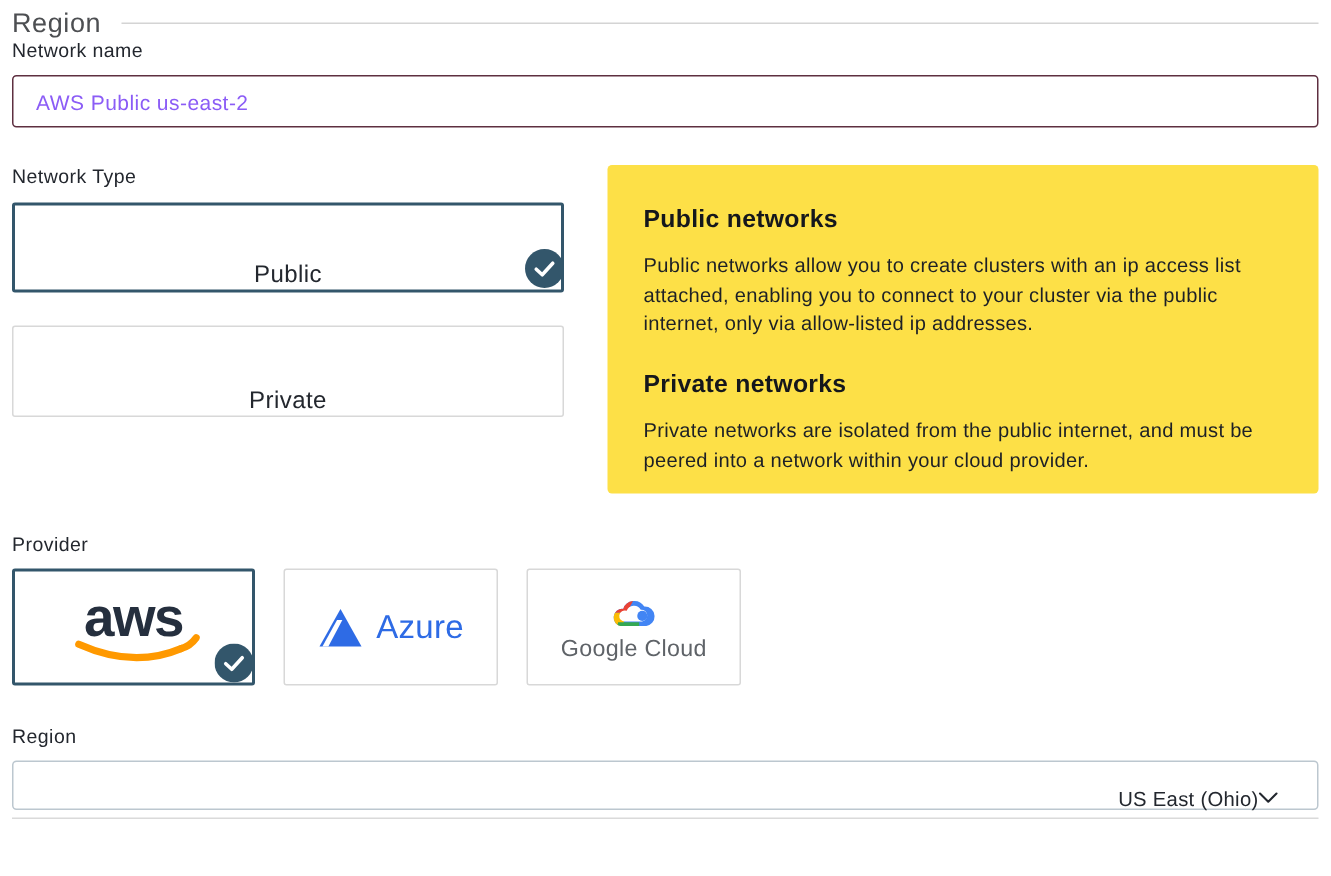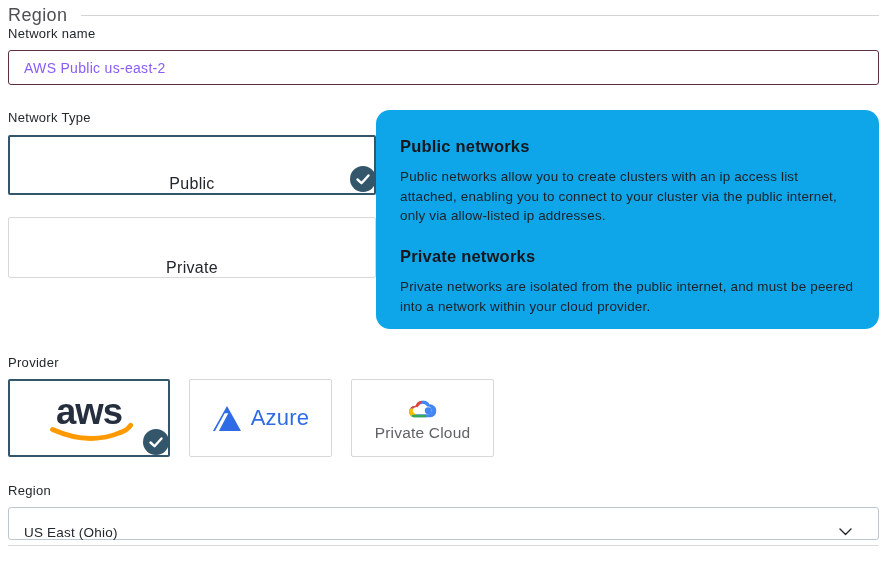--- a/index.html
+++ b/index.html
@@ -16,37 +16,37 @@
 
   .name-label { }
   .name-input {
     margin-top: 9px; width: 100%; height: 35px;
     border: 1px solid #5e2f40; border-radius: 3px;
     padding: 0 15px; font-size: 14px; color: #8b5cf6; letter-spacing: .3px;
     font-family: "Liberation Sans", sans-serif; background: #fff; outline: none;
   }
 
   
-  .nt-row { display: flex; align-items: flex-start; margin-top: 25px; }
+  .nt-row { display: flex; align-items: flex-start; margin-top: 25px; gap: 29px; }
   .nt-left { width: 368px; }
   .type-card {
     position: relative; width: 368px; height: 60px;
     border: 1px solid #d8d8d8; border-radius: 2px; background: #fff;
     display: flex; align-items: flex-end; justify-content: center;
     font-size: 16px; color: #23272e; letter-spacing: .3px; cursor: pointer;
   }
   .type-card.first { margin-top: 10px; }
   .type-card.selected { border: 2px solid #33566b; }
   .type-card.second { margin-top: 22px; height: 61px; }
   .check-badge { position: absolute; right: -2px; bottom: 1px; width: 26px; height: 26px; }
 
   
   .info-panel {
     width: 532px; height: 219px; margin-left: auto;
-    background: #0ea5e9; border-radius: 14px; padding: 27px 24px 0 24px;
+    background: #fde047; border-radius: 3px; padding: 27px 24px 0 24px;
   }
   .info-panel h3 { font-size: 16.5px; font-weight: 700; color: #15171c; margin: 0 0 11px 0; letter-spacing: .2px; }
   .info-panel p  { font-size: 13.4px; line-height: 1.47; color: #1d2026; margin: 0 0 21px 0; letter-spacing: .2px; }
 
   
   .provider-label { margin-top: 26px; }
   .provider-row { display: flex; gap: 19px; margin-top: 9px; }
   .provider-card {
     position: relative; width: 143px; height: 78px; background: #fff;
     border: 1px solid #d8d8d8; border-radius: 2px;
@@ -58,21 +58,21 @@
   .azure-wrap { display: flex; align-items: center; }
   .azure-text { font-size: 22px; color: #2e6be5; margin-left: 9px; letter-spacing: .2px; }
   .google-wrap { display: flex; flex-direction: column; align-items: center; }
   .google-text { font-size: 15.5px; color: #5f6368; margin-top: 4px; letter-spacing: .2px; }
 
   
   .region-label { margin-top: 26px; }
   .region-select {
     margin-top: 9px; width: 100%; height: 33px;
     border: 1px solid #bcc7cf; border-radius: 3px; background: #fff;
-    display: flex; align-items: center; justify-content: space-between;
+    display: flex; align-items: center; justify-content: flex-end;
     padding: 17px 26px 0 15px; font-size: 13.5px; color: #23272e; letter-spacing: .2px; cursor: pointer;
   }
   .bottom-hairline { margin-top: 5px; border-top: 1px solid #dadada; }
 </style>
 </head>
 <body>
 
 <div class="page">
 
   
@@ -147,21 +147,21 @@
           </defs>
           <g clip-path="url(#gclip)">
             <rect x="0" y="0" width="64" height="48" fill="#4285F4"></rect>
             <polygon points="0,0 36,0 22,26 0,26" fill="#EA4335"></polygon>
             <polygon points="0,26 22,26 15,48 0,48" fill="#FBBC05"></polygon>
             <polygon points="11,38 38,38 38,48 9,48" fill="#34A853"></polygon>
             <path d="M20 37 A7 7 0 1 1 22 23.5 A10 10 0 0 1 40 22 A7.5 7.5 0 0 1 41.5 37 Z" fill="#ffffff"></path>
             <circle cx="42" cy="30" r="6.5" fill="#4285F4"></circle>
           </g>
         </svg>
-        <span class="google-text">Private Cloud</span>
+        <span class="google-text">Google Cloud</span>
       </div>
     </div>
   </div>
 
   
   <label class="field-label region-label">Region</label>
   <div class="region-select">
     <span>US East (Ohio)</span>
     <svg width="13" height="8" viewBox="0 0 13 8">
       <polyline points="1,1 6.5,6.5 12,1" fill="none" stroke="#23272e" stroke-width="1.4" stroke-linecap="round" stroke-linejoin="round"></polyline>

